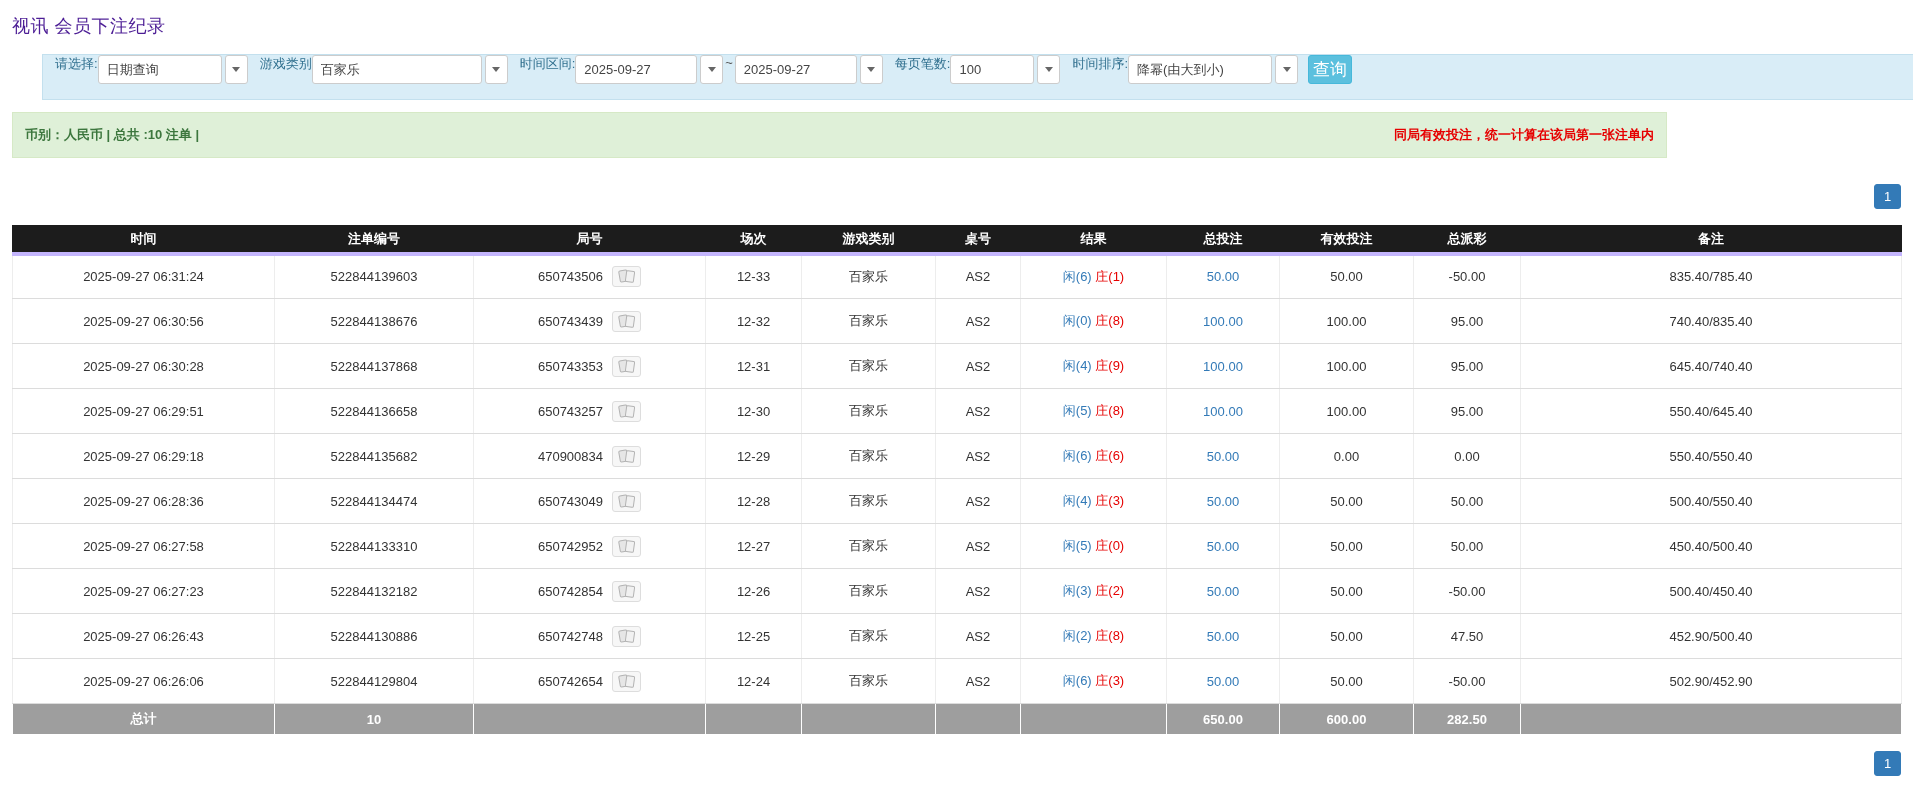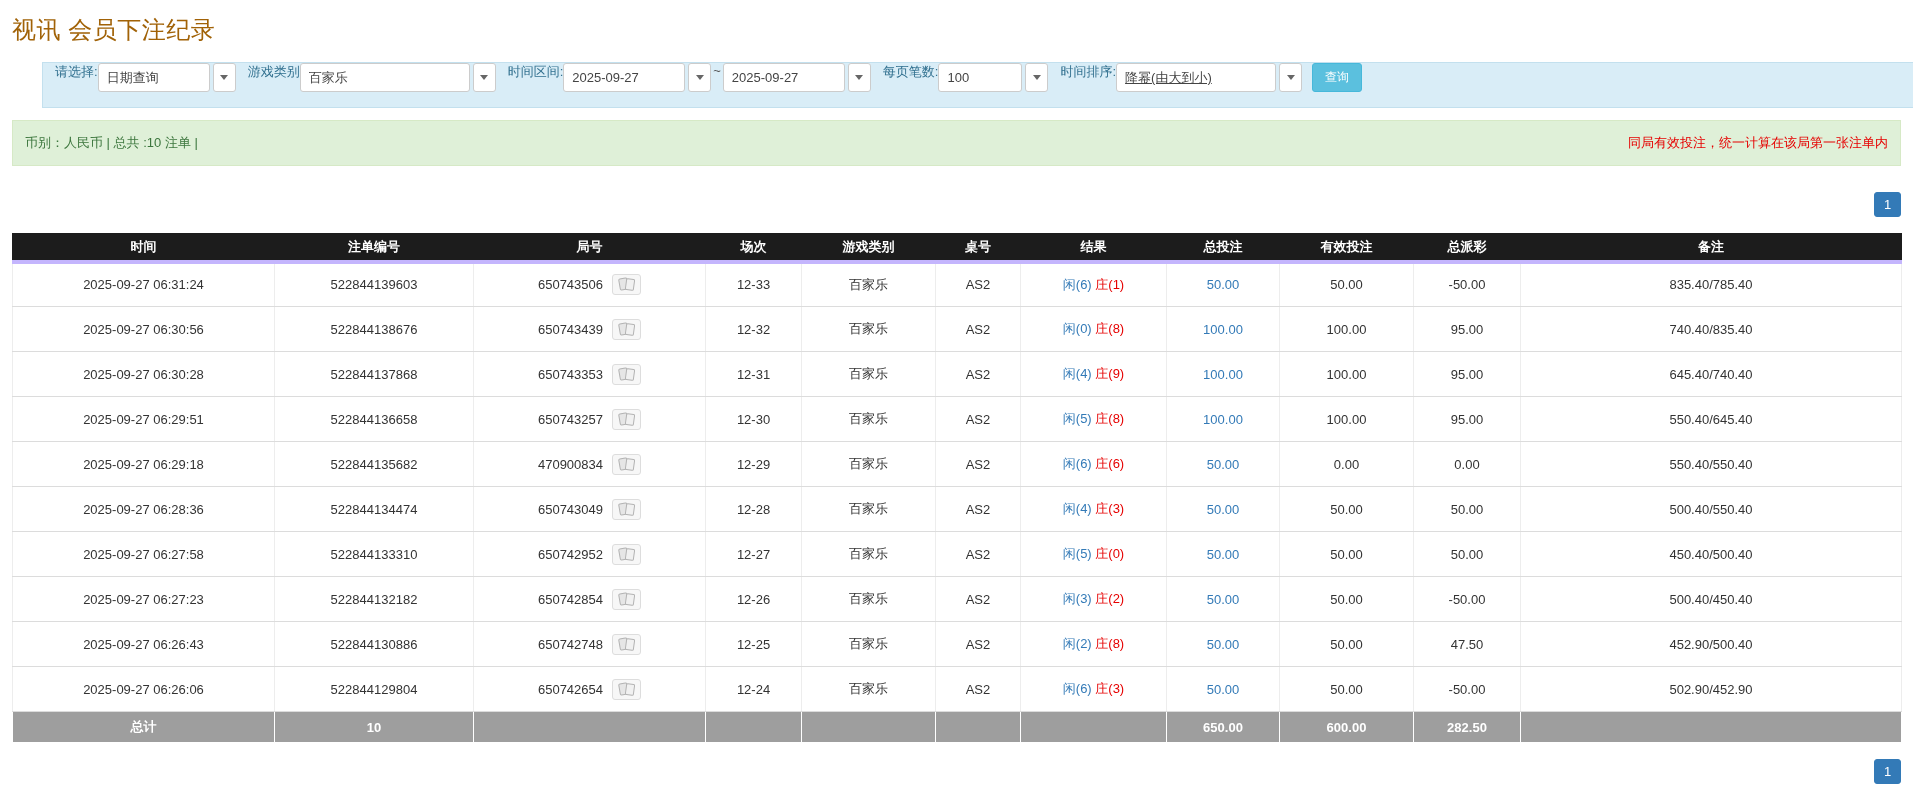--- a/index.html
+++ b/index.html
@@ -12,31 +12,31 @@
     --summary-bg:#dff0d8;
     --summary-border:#d6e9c6;
     --summary-text:#3c763d;
     --label-color:#31708f;
     --search-bg:#5bc0de;
   }
   *{box-sizing:border-box;margin:0;padding:0}
   html,body{background:#fff;}
   body{width:1913px;min-height:796px;font-family:"Liberation Sans","DejaVu Sans",sans-serif;color:#333;overflow-x:hidden;}
   .page{padding:12px 12px 0 12px;}
-  .page-title{font-size:24px;font-weight:400;color:#a16207;margin:2px 0 16px 0;letter-spacing:.5px;}
+  .page-title{font-size:18px;font-weight:400;color:#4c1d95;margin:2px 0 16px 0;letter-spacing:.5px;}
   .filter-bar{background:var(--filter-bg);border:1px solid var(--filter-border);height:46px;display:flex;padding:0 10px;width:1889px;margin-left:30px;}
   .flabel{color:var(--label-color);font-size:13px;white-space:nowrap;margin-left:12px;}
   .flabel.first{margin-left:2px;}
   .combo{display:inline-flex;align-items:center;height:29px;}
   .combo input{height:29px;border:1px solid #ccc;padding:0 8px;font-size:13px;background:#fff;color:#444;border-radius:3px;outline:none;}
   .dd-btn{width:23px;height:29px;border:1px solid #ccc;background:#fff;border-radius:3px;display:inline-flex;align-items:center;justify-content:center;cursor:pointer;margin-left:3px;}
   .caret{width:0;height:0;border-left:4px solid transparent;border-right:4px solid transparent;border-top:5px solid #666;display:block;}
   .tilde{color:#555;font-size:13px;margin:0 2px;}
-  .search-btn{margin-left:10px;background:var(--search-bg);border:1px solid #46b8da;color:#fff;font-size:12px;height:29px;padding:0 12px;border-radius:3px;cursor:pointer;}
-  .summary-bar{margin-top:12px;background:var(--summary-bg);border:1px solid var(--summary-border);height:46px;display:flex;align-items:center;justify-content:space-between;padding:0 12px;font-size:13px;width:1889px;}
+  .search-btn{margin-left:10px;background:var(--search-bg);border:1px solid #46b8da;color:#fff;font-size:17px;height:29px;padding:0 4px;border-radius:3px;cursor:pointer;}
+  .summary-bar{margin-top:12px;background:var(--summary-bg);border:1px solid var(--summary-border);height:46px;display:flex;align-items:center;justify-content:space-between;padding:0 12px;font-size:13px;width:1655px;font-weight:bold;}
   .summary-left{color:var(--summary-text);}
   .summary-right{color:var(--negative-red);}
   .pagination-row{display:flex;justify-content:flex-end;margin:26px 0 16px 0;width:1889px;}
   .pagination-row.bottom{margin:16px 0 6px 0;}
   .page-btn{min-width:27px;height:25px;background:var(--accent-blue);border:1px solid var(--accent-blue);color:#fff;font-size:13px;border-radius:3px;display:flex;align-items:center;justify-content:center;cursor:pointer;}
   table.records{border-collapse:collapse;table-layout:fixed;width:1889px;}
   table.records thead th{background:var(--header-bg);color:#fff;font-size:13px;font-weight:bold;height:28px;text-align:center;border:1px solid var(--header-bg);}
   table.records tbody td{height:45px;background:#fff;border-bottom:1px solid #dcdcdc;border-left:1px solid #ededed;border-right:1px solid #ededed;font-size:13px;text-align:center;color:#333;overflow:hidden;}
   table.records tbody tr:first-child td{border-top:4px solid #c4b5fd;}
   table.records tfoot td{height:31px;background:var(--footer-bg);border:1px solid #fff;color:#fff;font-size:13px;font-weight:bold;text-align:center;}
@@ -50,21 +50,21 @@
 </head>
 <body>
 
 <div class="page">
 
   <h1 class="page-title">视讯 会员下注纪录</h1>
 
   <div class="filter-bar">
     <span class="flabel first">请选择:</span>
     <span class="combo">
-      <input style="width: 112px;" readonly="" value="日期查询">
+      <input style="width: 124px;" readonly="" value="日期查询">
       <button class="dd-btn">
           <span class="caret"></span>
         </button>
     </span>
 
     <span class="flabel">游戏类别</span>
     <span class="combo">
       <input style="width: 170px;" readonly="" value="百家乐">
       <button class="dd-btn">
           <span class="caret"></span>
@@ -89,21 +89,21 @@
     <span class="flabel">每页笔数:</span>
     <span class="combo">
       <input style="width: 84px;" readonly="" value="100">
       <button class="dd-btn">
           <span class="caret"></span>
         </button>
     </span>
 
     <span class="flabel">时间排序:</span>
     <span class="combo">
-      <input style="width: 160px; text-decoration: underline;" readonly="" value="降幂(由大到小)">
+      <input style="width: 144px;" readonly="" value="降幂(由大到小)">
       <button class="dd-btn">
           <span class="caret"></span>
         </button>
     </span>
 
     <button class="search-btn">查询</button>
   </div>
 
   <div class="summary-bar">
     <span class="summary-left">币别：人民币 | 总共 :10 注单 |</span>

